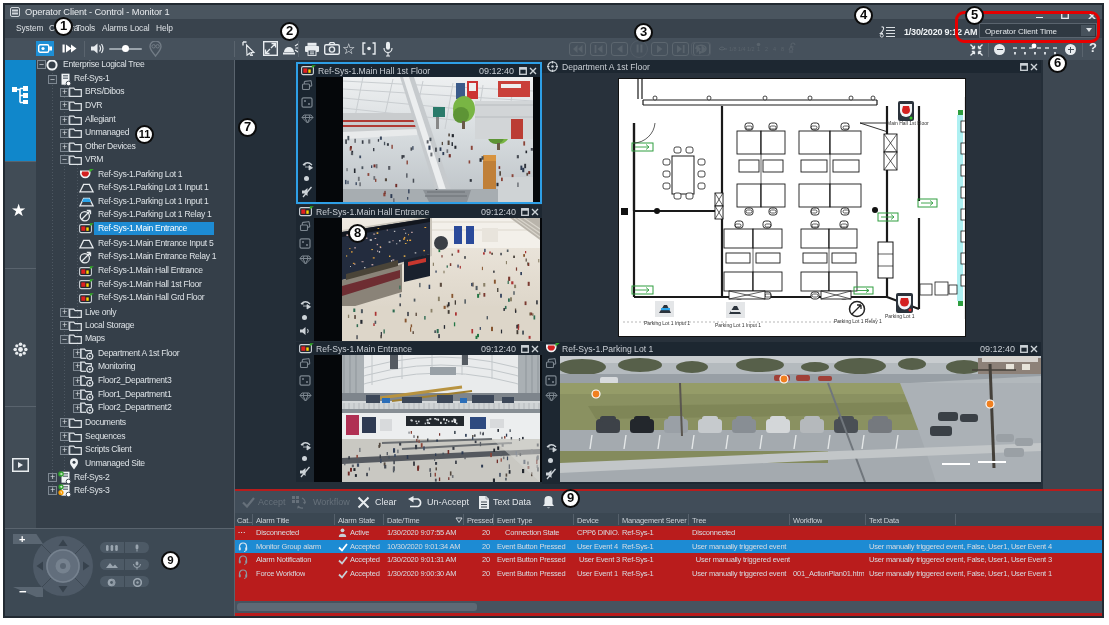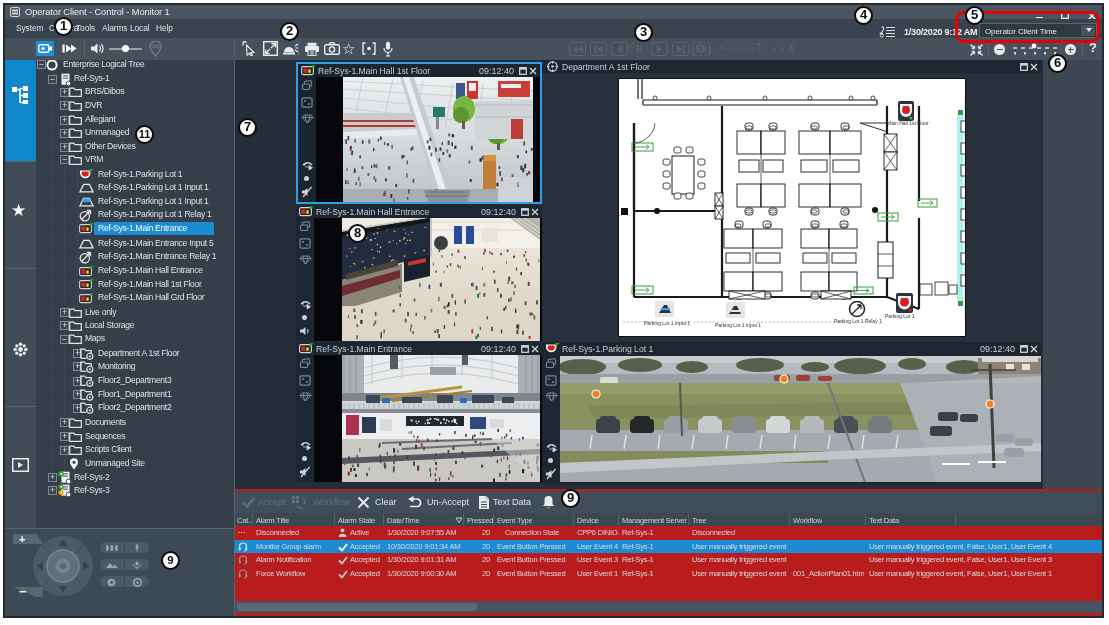--- a/index.html
+++ b/index.html
@@ -1616,21 +1616,21 @@
         </svg>
 <span class="cell" style="left:115px">Accepted</span>
 <span class="cell" style="left:152px">10/30/2020 9:01:34 AM</span>
 <span class="cell" style="left:247px">20</span>
 <span class="cell" style="left:262px">Event Button Pressed</span>
 <span class="cell" style="left:342px;width:43px">User Event 4</span>
 <span class="cell" style="left:387px">Ref-Sys-1</span>
 <span class="cell" style="left:457px;width:98px">User manually triggered event</span>
 <span class="cell" style="left:634px">User manually triggered event, False, User1, User Event 4</span>
 </div>
-<div class="trow" style="top:64px;">
+<div class="trow" style="top:64px;text-align:right;">
 <svg class="abs" style="left:3px;top:2px" width="10" height="10" viewBox="0 0 10 10">
           <path d="M1.5 6 V4.5 A3.5 3.5 0 0 1 8.5 4.5 V6" fill="none" stroke="#8d97a0" stroke-width="1.2"></path>
           <rect x="0.8" y="5.2" width="2" height="3.2" rx="0.8" fill="#8d97a0"></rect>
           <rect x="7.2" y="5.2" width="2" height="3.2" rx="0.8" fill="#8d97a0"></rect>
           <path d="M8.2 8 Q8 9.5 6 9.5" stroke="#8d97a0" fill="none" stroke-width="0.9"></path>
         </svg>
 <span class="cell" style="left:21px">Alarm Notification</span>
 <svg class="abs" style="left:103px;top:3px" width="10" height="9" viewBox="0 0 10 9">
           <path d="M1 4.5 L4 7.5 L9 1" stroke="#c9cfd5" stroke-width="1.8" fill="none"></path>
         </svg>

